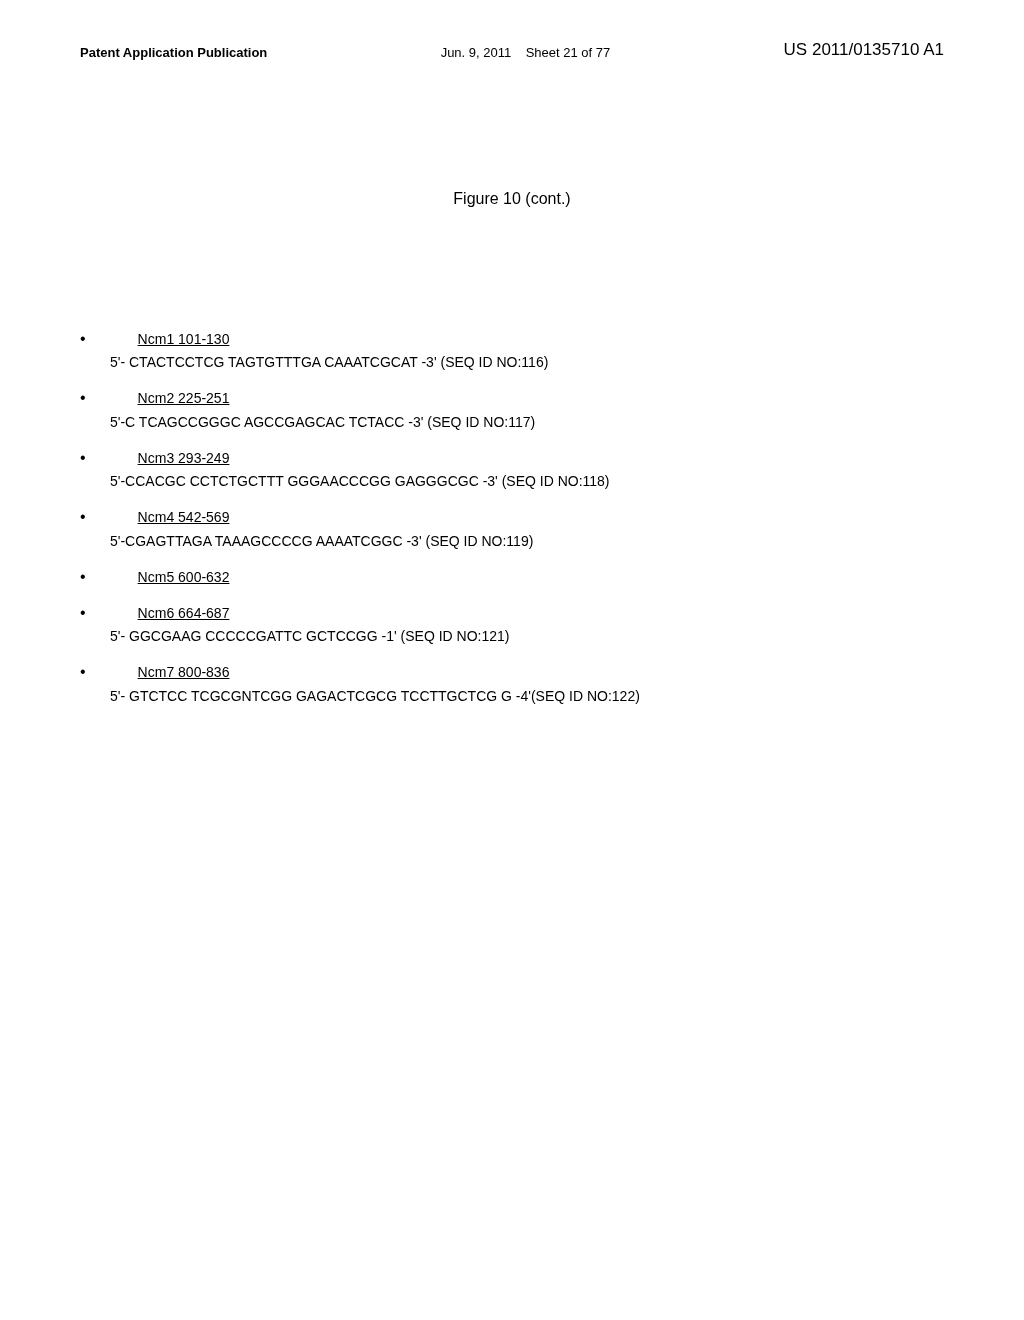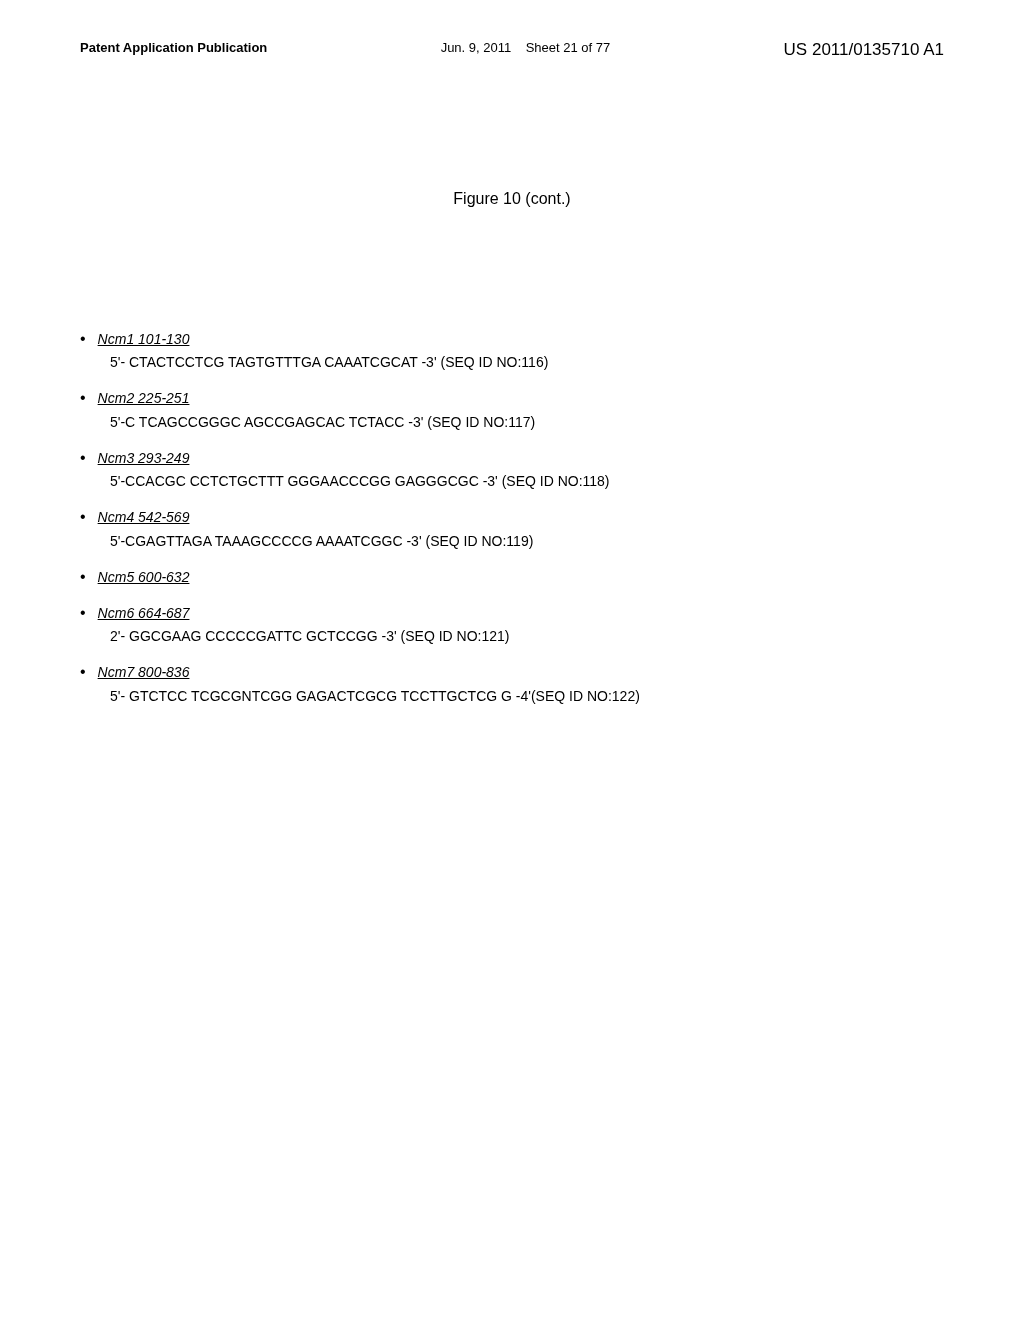--- a/index.html
+++ b/index.html
@@ -19,21 +19,21 @@
     .page {
       width: 1024px;
       min-height: 1320px;
       background: #ffffff;
       padding: 40px 80px;
     }
 
     .header {
       display: flex;
       justify-content: space-between;
-      align-items: flex-start;
+      align-items: flex-end;
       border-bottom: none;
       padding-bottom: 10px;
       font-size: 13px;
       font-weight: bold;
     }
 
     .header-left {
       font-weight: bold;
       font-size: 13px;
     }
@@ -70,23 +70,23 @@
     }
 
     .bullet-dot {
       margin-right: 12px;
       font-size: 16px;
       line-height: 1.4;
       flex-shrink: 0;
     }
 
     .bullet-label {
-      font-style: italic;
       text-decoration: underline;
       font-size: 14px;
+      margin-left: 40px;
     }
 
     .sequence-block {
       margin-left: 30px;
       font-size: 14px;
       line-height: 1.5;
       margin-bottom: 4px;
     }
   </style>
 </head>
@@ -127,21 +127,21 @@
       </div>
       <div class="sequence-block">5'-CGAGTTAGA TAAAGCCCCG AAAATCGGC -3' (SEQ ID NO:119)</div>
       <div class="bullet-item">
         <span class="bullet-dot">•</span>
         <span class="bullet-label">Ncm5 600-632</span>
       </div>
       <div class="bullet-item">
         <span class="bullet-dot">•</span>
         <span class="bullet-label">Ncm6 664-687</span>
       </div>
-      <div class="sequence-block">2'- GGCGAAG CCCCCGATTC GCTCCGG -3' (SEQ ID NO:121)</div>
+      <div class="sequence-block">5'- GGCGAAG CCCCCGATTC GCTCCGG -1' (SEQ ID NO:121)</div>
       <div class="bullet-item">
         <span class="bullet-dot">•</span>
         <span class="bullet-label">Ncm7 800-836</span>
       </div>
       <div class="sequence-block">5'- GTCTCC TCGCGNTCGG GAGACTCGCG TCCTTGCTCG G -4'(SEQ ID NO:122)</div>
     </div>
 
 </div>
 
 </body></html>

